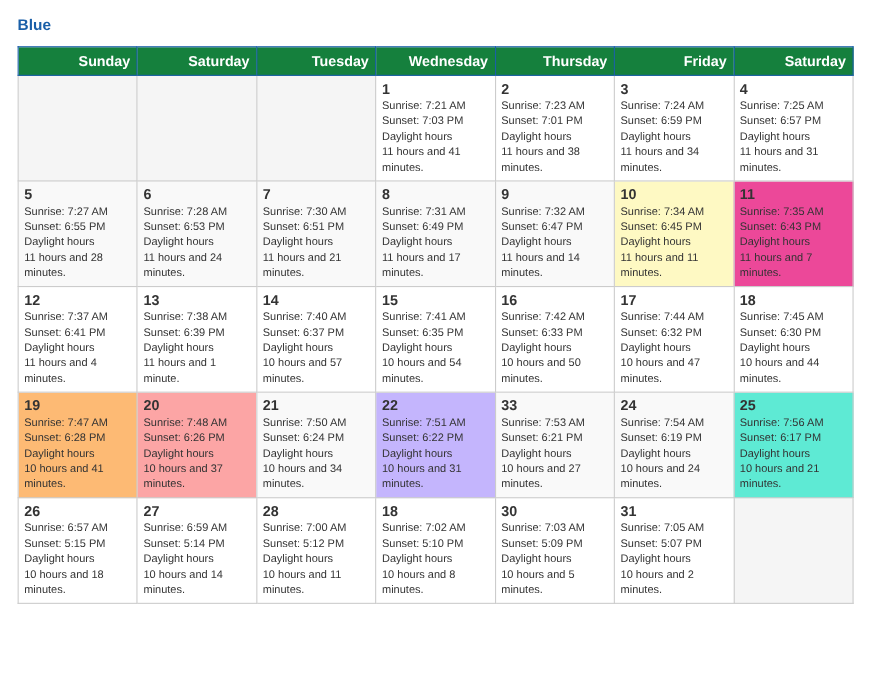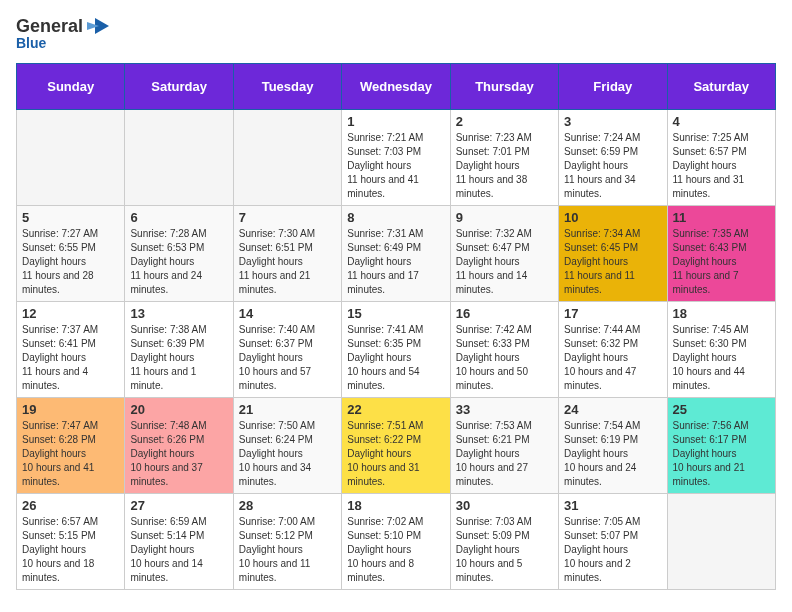--- a/index.html
+++ b/index.html
@@ -38,26 +38,26 @@
     .location-title {
       font-size: 15px;
       color: #333;
     }
     .calendar {
       width: 100%;
       border-collapse: collapse;
       border: 1px solid #ccc;
     }
     .calendar th {
-      background-color: #6d28d9;
+      background-color: #15803d;
       color: #fff;
       font-size: 13px;
       font-weight: bold;
-      padding: 15px 6px;
-      text-align: center;
+      padding: 5px 6px;
+      text-align: right;
       border: 1px solid #1a5fa8;
     }
     .calendar td {
       border: 1px solid #ccc;
       vertical-align: top;
       padding: 4px 5px;
       width: 108px;
       min-height: 90px;
       font-size: 10.5px;
       color: #333;
@@ -82,27 +82,20 @@
     }
     tr:nth-child(even) td.empty {
       background: #eeeeee;
     }
   </style>
 </head>
 <body>
 
 <div class="header">
   <div class="logo">
-    <div class="logo-row">
-      <span style="font-size:18px;font-weight:bold;color:#333;">General</span>
-      <svg width="22" height="18" viewBox="0 0 22 18">
-        <polygon points="8,0 22,8 8,16" fill="#1a5fa8"></polygon>
-        <polygon points="0,4 12,8 0,12" fill="#5b9bd5"></polygon>
-      </svg>
-    </div>
     <span style="font-size:14px;font-weight:bold;color:#1a5fa8;margin-top:-2px;">Blue</span>
   </div>
   <div class="title-area">
     <div class="month-title"></div>
     <div class="location-title"></div>
   </div>
 </div>
 
 <table class="calendar">
   <thead>
@@ -152,21 +145,21 @@
           <div class="day-info">Sunrise: 7:30 AM<br>Sunset: 6:51 PM<br>Daylight hours<br>11 hours and 21 minutes.</div>
         </td>
         <td style="background: rgb(249, 249, 249);">
           <span class="day-num">8</span>
           <div class="day-info">Sunrise: 7:31 AM<br>Sunset: 6:49 PM<br>Daylight hours<br>11 hours and 17 minutes.</div>
         </td>
         <td style="background: rgb(249, 249, 249);">
           <span class="day-num">9</span>
           <div class="day-info">Sunrise: 7:32 AM<br>Sunset: 6:47 PM<br>Daylight hours<br>11 hours and 14 minutes.</div>
         </td>
-        <td style="background: #eab308;">
+        <td style="background: #fef9c3;">
           <span class="day-num">10</span>
           <div class="day-info">Sunrise: 7:34 AM<br>Sunset: 6:45 PM<br>Daylight hours<br>11 hours and 11 minutes.</div>
         </td>
         <td style="background: #ec4899;">
           <span class="day-num">11</span>
           <div class="day-info">Sunrise: 7:35 AM<br>Sunset: 6:43 PM<br>Daylight hours<br>11 hours and 7 minutes.</div>
         </td>
       </tr>
       <tr>
         <td>
@@ -204,21 +197,21 @@
           <div class="day-info">Sunrise: 7:47 AM<br>Sunset: 6:28 PM<br>Daylight hours<br>10 hours and 41 minutes.</div>
         </td>
         <td style="background: #fca5a5;">
           <span class="day-num">20</span>
           <div class="day-info">Sunrise: 7:48 AM<br>Sunset: 6:26 PM<br>Daylight hours<br>10 hours and 37 minutes.</div>
         </td>
         <td style="background: rgb(249, 249, 249);">
           <span class="day-num">21</span>
           <div class="day-info">Sunrise: 7:50 AM<br>Sunset: 6:24 PM<br>Daylight hours<br>10 hours and 34 minutes.</div>
         </td>
-        <td style="background: #fde047;">
+        <td style="background: #c4b5fd;">
           <span class="day-num">22</span>
           <div class="day-info">Sunrise: 7:51 AM<br>Sunset: 6:22 PM<br>Daylight hours<br>10 hours and 31 minutes.</div>
         </td>
         <td style="background: rgb(249, 249, 249);">
           <span class="day-num">33</span>
           <div class="day-info">Sunrise: 7:53 AM<br>Sunset: 6:21 PM<br>Daylight hours<br>10 hours and 27 minutes.</div>
         </td>
         <td style="background: rgb(249, 249, 249);">
           <span class="day-num">24</span>
           <div class="day-info">Sunrise: 7:54 AM<br>Sunset: 6:19 PM<br>Daylight hours<br>10 hours and 24 minutes.</div>

